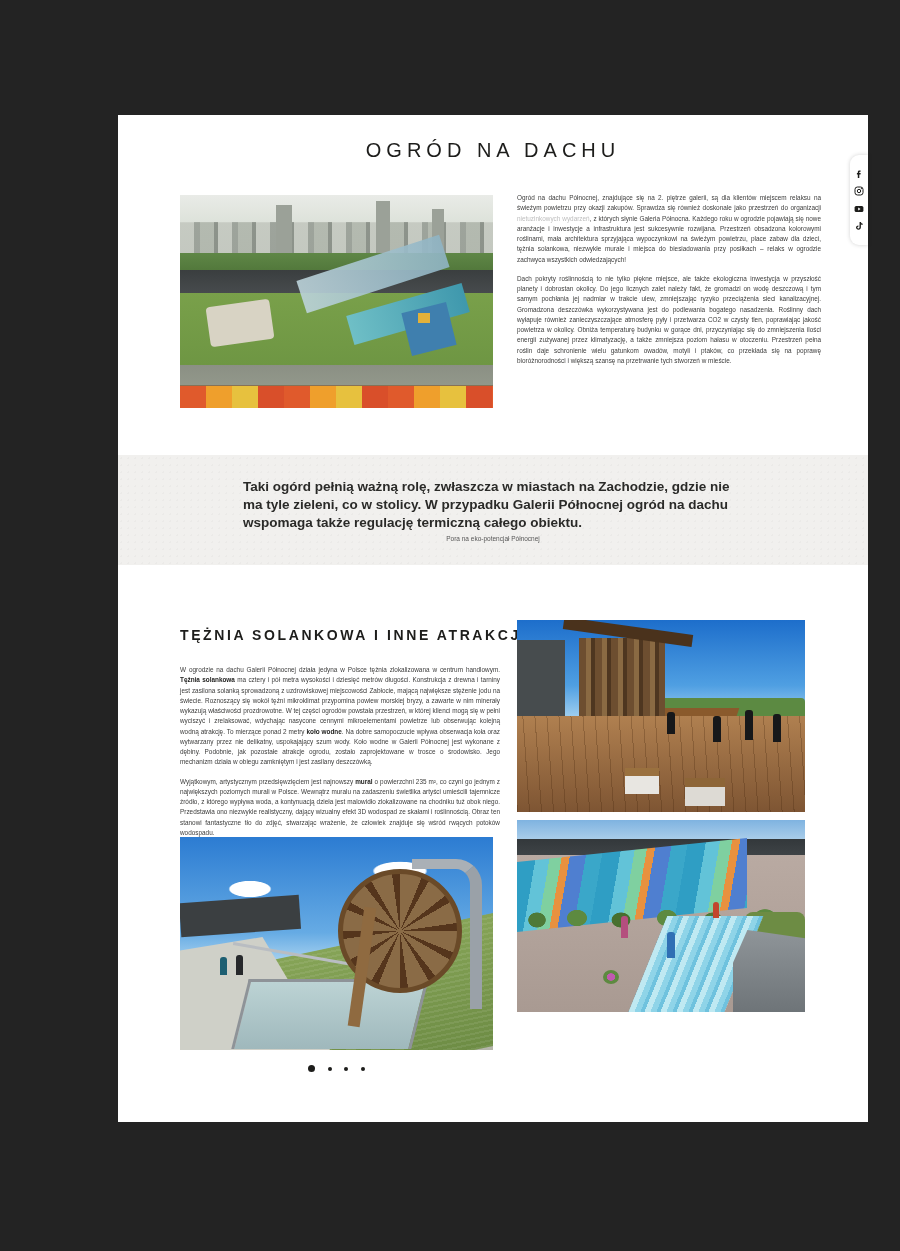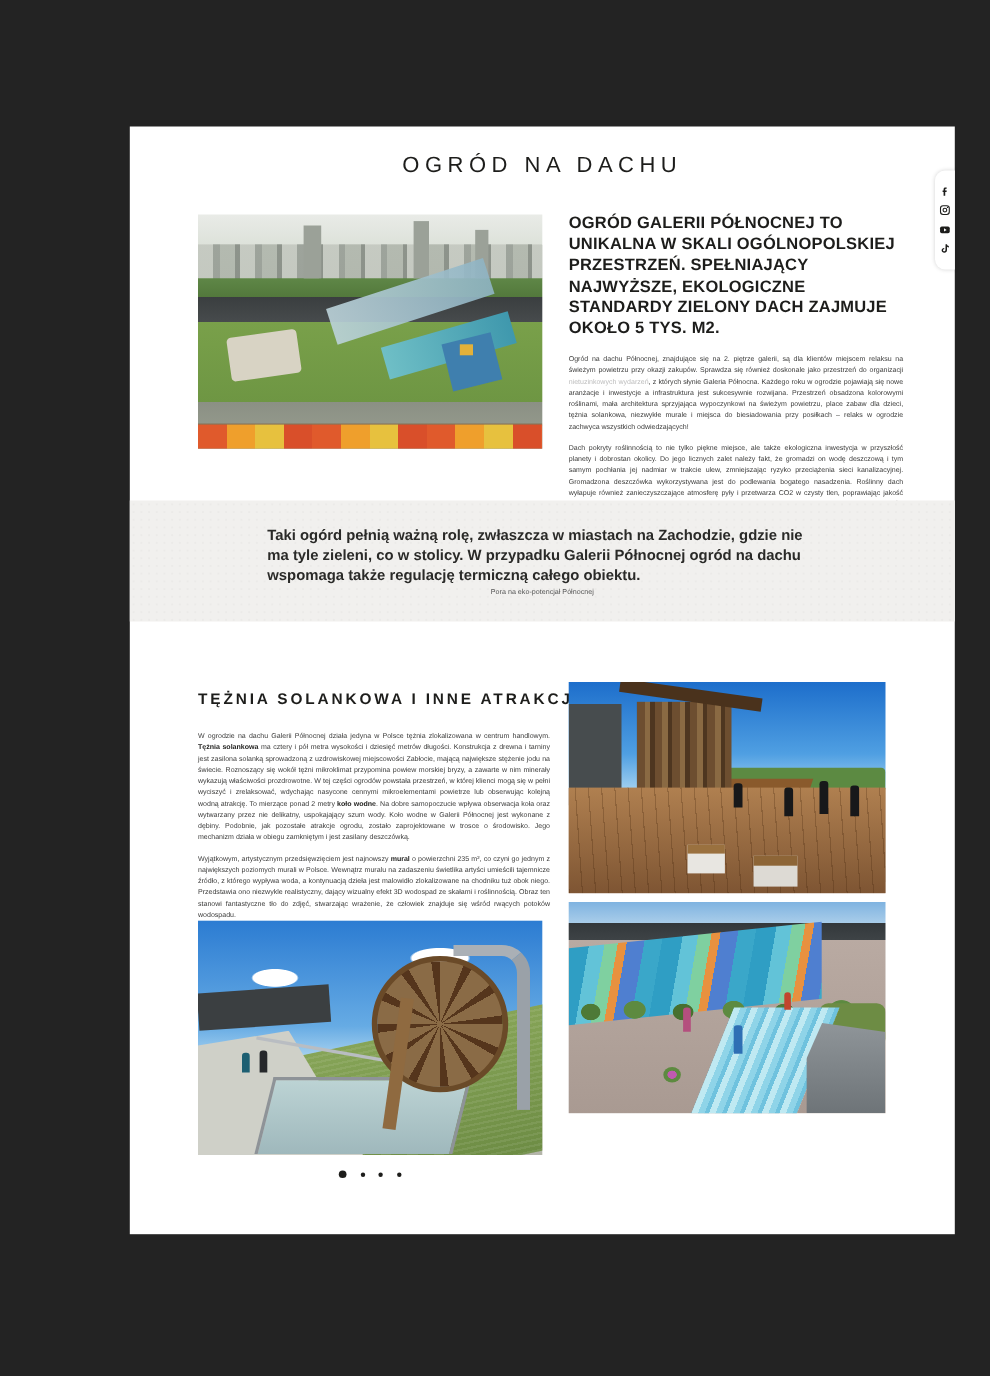--- a/index.html
+++ b/index.html
@@ -160,21 +160,20 @@
       <div class="hp-terrace"></div>
       <div class="hp-skylight"></div>
       <div class="hp-skylight2"></div>
       <div class="hp-playground"></div>
       <div class="hp-playspot"></div>
       <div class="hp-umbrella-line"></div>
       <div class="hp-umbrellas"></div>
     </div>
 
     <div class="hero-text">
-      <h2 class="hero-heading">OGRÓD GALERII PÓŁNOCNEJ TO UNIKALNA W SKALI OGÓLNOPOLSKIEJ PRZESTRZEŃ. SPEŁNIAJĄCY NAJWYŻSZE, EKOLOGICZNE STANDARDY ZIELONY DACH ZAJMUJE OKOŁO 5 TYS. M2.</h2>
       <p class="body-p"><span>Ogród na dachu Północnej, znajdujące się na 2. piętrze galerii, są dla klientów miejscem relaksu na świeżym powietrzu przy okazji zakupów. Sprawdza się również doskonale jako przestrzeń do organizacji </span><span class="inline-link">nietuzinkowych wydarzeń</span><span>, z których słynie Galeria Północna. Każdego roku w ogrodzie pojawiają się nowe aranżacje i inwestycje a infrastruktura jest sukcesywnie rozwijana. Przestrzeń obsadzona kolorowymi roślinami, mała architektura sprzyjająca wypoczynkowi na świeżym powietrzu, place zabaw dla dzieci, tężnia solankowa, niezwykłe murale i miejsca do biesiadowania przy posiłkach – relaks w ogrodzie zachwyca wszystkich odwiedzających!</span></p>
       <p class="body-p">Dach pokryty roślinnością to nie tylko piękne miejsce, ale także ekologiczna inwestycja w przyszłość planety i dobrostan okolicy. Do jego licznych zalet należy fakt, że gromadzi on wodę deszczową i tym samym pochłania jej nadmiar w trakcie ulew, zmniejszając ryzyko przeciążenia sieci kanalizacyjnej. Gromadzona deszczówka wykorzystywana jest do podlewania bogatego nasadzenia. Roślinny dach wyłapuje również zanieczyszczające atmosferę pyły i przetwarza CO2 w czysty tlen, poprawiając jakość powietrza w okolicy. Obniża temperaturę budynku w gorące dni, przyczyniając się do zmniejszenia ilości energii zużywanej przez klimatyzację, a także zmniejsza poziom hałasu w otoczeniu. Przestrzeń pełna roślin daje schronienie wielu gatunkom owadów, motyli i ptaków, co przekłada się na poprawę bioróżnorodności i większą szansę na przetrwanie tych stworzeń w mieście.</p>
     </div>
 
     <div class="quote-banner">
       <div class="quote-text">Taki ogórd pełnią ważną rolę, zwłaszcza w miastach na Zachodzie, gdzie nie ma tyle zieleni, co w stolicy. W przypadku Galerii Północnej ogród na dachu wspomaga także regulację termiczną całego obiektu.</div>
       <div class="quote-caption">Pora na eko-potencjał Północnej</div>
     </div>
 
     <div class="attractions-heading">TĘŻNIA SOLANKOWA I INNE ATRAKCJE</div>

